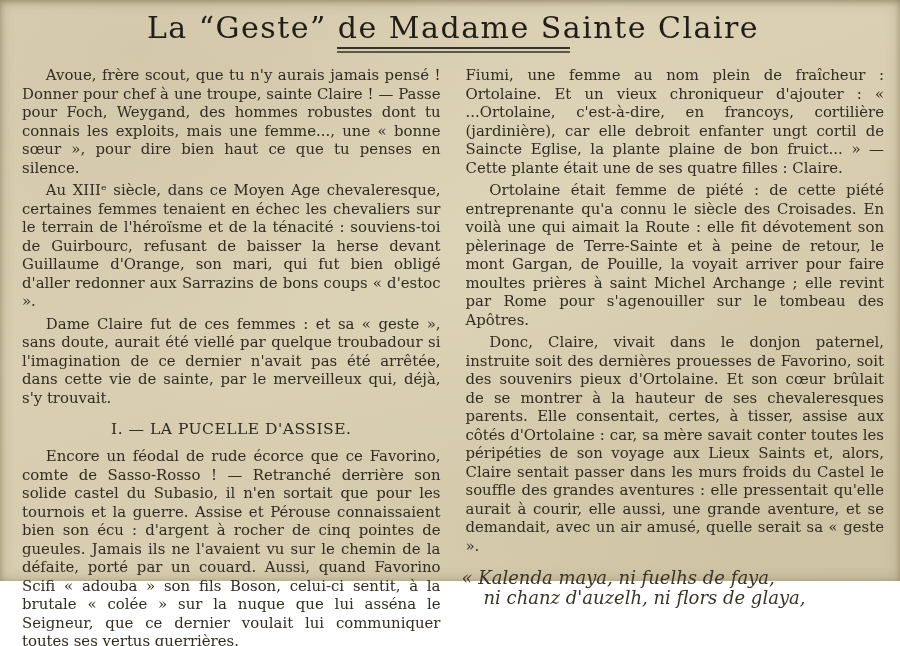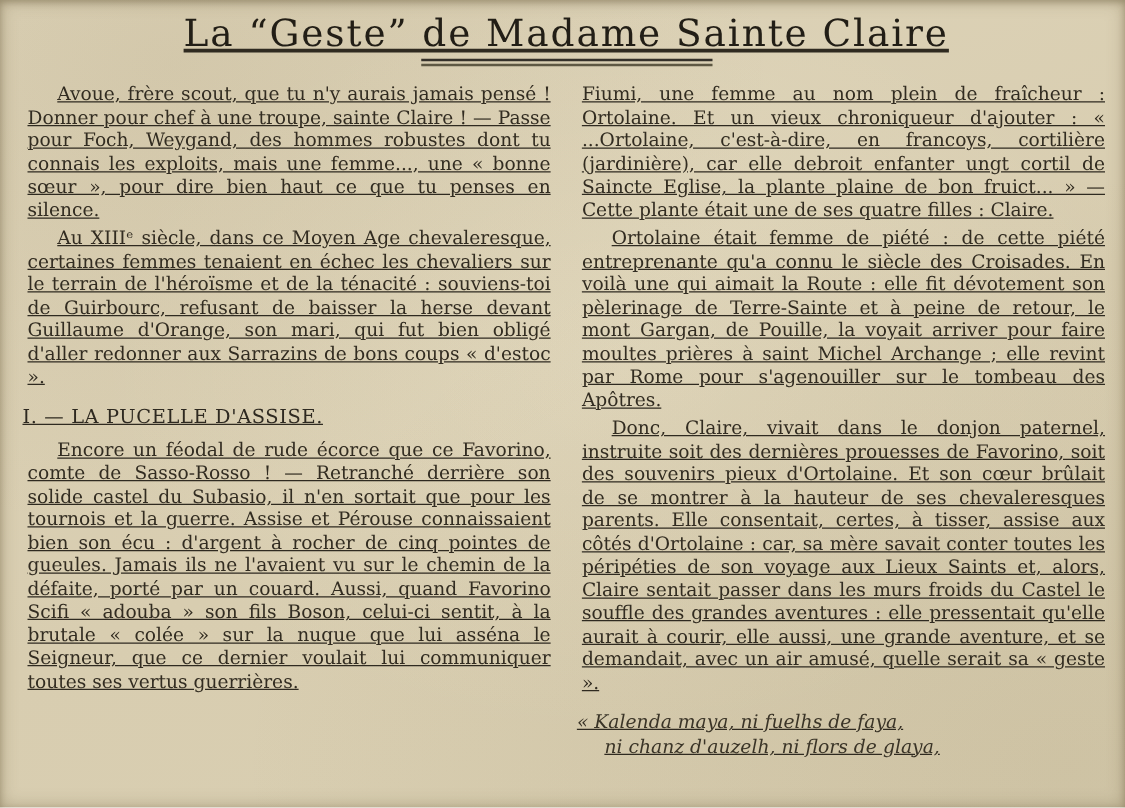--- a/index.html
+++ b/index.html
@@ -4,29 +4,28 @@
 <style>
   * { box-sizing: border-box; }
   html, body { margin: 0; padding: 0; }
   body {
     width: 900px; height: 646px; overflow: hidden;
     font-family: "DejaVu Serif", "Liberation Serif", serif;
     color: #2f2a20;
   }
   .page {
     position: relative;
-    width: 900px; height: 646px;
+    width: 900px; height: 581px;
     padding: 4px 12px 0 18px;
     background:
       radial-gradient(ellipse at 15% 8%, rgba(125,105,62,0.10), transparent 45%),
       radial-gradient(ellipse at 95% 95%, rgba(125,105,62,0.12), transparent 55%),
       radial-gradient(ellipse at 55% 45%, rgba(255,250,230,0.18), transparent 60%),
       linear-gradient(160deg, #ded4b9 0%, #d8cdb0 55%, #d9cfb2 100%);
     box-shadow: inset 0 0 14px rgba(95,80,45,0.35), inset 0 2px 5px rgba(80,66,36,0.30);
-    text-decoration: underline;
   }
   .masthead { text-align: center; }
   .title {
     margin: 6px 0 0 0;
     font-size: 30px;
     font-weight: normal;
     letter-spacing: 1.5px;
     color: #221e16;
     white-space: nowrap;
   }
@@ -50,46 +49,48 @@
     line-height: 18.5px;
     color: #322c21;
   }
   p.indent { text-indent: 1.6em; }
   h2.section-heading {
     margin: 13px 0 9px 0;
     font-size: 15.5px;
     font-weight: normal;
     letter-spacing: 0.5px;
     color: #2e2920;
+    text-align: center;
   }
   .verse { margin-top: 13px; font-style: italic; }
   .verse p {
     margin: 0;
     text-align: left;
-    font-size: 15px;
+    font-size: 18px;
     line-height: 19.5px;
     color: #3a3427;
   }
   .verse p.cont { padding-left: 22px; }
 </style>
 </head>
 <body>
 
 <div class="page">
 
   <header class="masthead">
     <h1 class="title">La “Geste” de Madame Sainte Claire</h1>
     <div class="title-rule"></div>
   </header>
 
   <main class="columns">
 
     <section class="col">
       <p class="body-par indent">Avoue, frère scout, que tu n'y aurais jamais pensé ! Donner pour chef à une troupe, sainte Claire ! — Passe pour Foch, Weygand, des hommes robustes dont tu connais les exploits, mais une femme..., une « bonne sœur », pour dire bien haut ce que tu penses en silence.</p>
       <p class="body-par indent">Au XIIIᵉ siècle, dans ce Moyen Age chevaleresque, certaines femmes tenaient en échec les chevaliers sur le terrain de l'héroïsme et de la ténacité : souviens-toi de Guirbourc, refusant de baisser la herse devant Guillaume d'Orange, son mari, qui fut bien obligé d'aller redonner aux Sarrazins de bons coups « d'estoc ».</p>
+      <p class="body-par indent">Dame Claire fut de ces femmes : et sa « geste », sans doute, aurait été viellé par quelque troubadour si l'imagination de ce dernier n'avait pas été arrêtée, dans cette vie de sainte, par le merveilleux qui, déjà, s'y trouvait.</p>
       <h2 class="section-heading">I. — LA PUCELLE D'ASSISE.</h2>
       <p class="body-par indent">Encore un féodal de rude écorce que ce Favorino, comte de Sasso-Rosso ! — Retranché derrière son solide castel du Subasio, il n'en sortait que pour les tournois et la guerre. Assise et Pérouse connaissaient bien son écu : d'argent à rocher de cinq pointes de gueules. Jamais ils ne l'avaient vu sur le chemin de la défaite, porté par un couard. Aussi, quand Favorino Scifi « adouba » son fils Boson, celui-ci sentit, à la brutale « colée » sur la nuque que lui asséna le Seigneur, que ce dernier voulait lui communiquer toutes ses vertus guerrières.</p>
 
     </section>
 
     <section class="col">
       <p class="body-par">Fiumi, une femme au nom plein de fraîcheur : Ortolaine. Et un vieux chroniqueur d'ajouter : « ...Ortolaine, c'est-à-dire, en francoys, cortilière (jardinière), car elle debroit enfanter ungt cortil de Saincte Eglise, la plante plaine de bon fruict... » — Cette plante était une de ses quatre filles : Claire.</p>
       <p class="body-par indent">Ortolaine était femme de piété : de cette piété entreprenante qu'a connu le siècle des Croisades. En voilà une qui aimait la Route : elle fit dévotement son pèlerinage de Terre-Sainte et à peine de retour, le mont Gargan, de Pouille, la voyait arriver pour faire moultes prières à saint Michel Archange ; elle revint par Rome pour s'agenouiller sur le tombeau des Apôtres.</p>
       <p class="body-par indent">Donc, Claire, vivait dans le donjon paternel, instruite soit des dernières prouesses de Favorino, soit des souvenirs pieux d'Ortolaine. Et son cœur brûlait de se montrer à la hauteur de ses chevaleresques parents. Elle consentait, certes, à tisser, assise aux côtés d'Ortolaine : car, sa mère savait conter toutes les péripéties de son voyage aux Lieux Saints et, alors, Claire sentait passer dans les murs froids du Castel le souffle des grandes aventures : elle pressentait qu'elle aurait à courir, elle aussi, une grande aventure, et se demandait, avec un air amusé, quelle serait sa « geste ».</p>
       <div class="verse">

